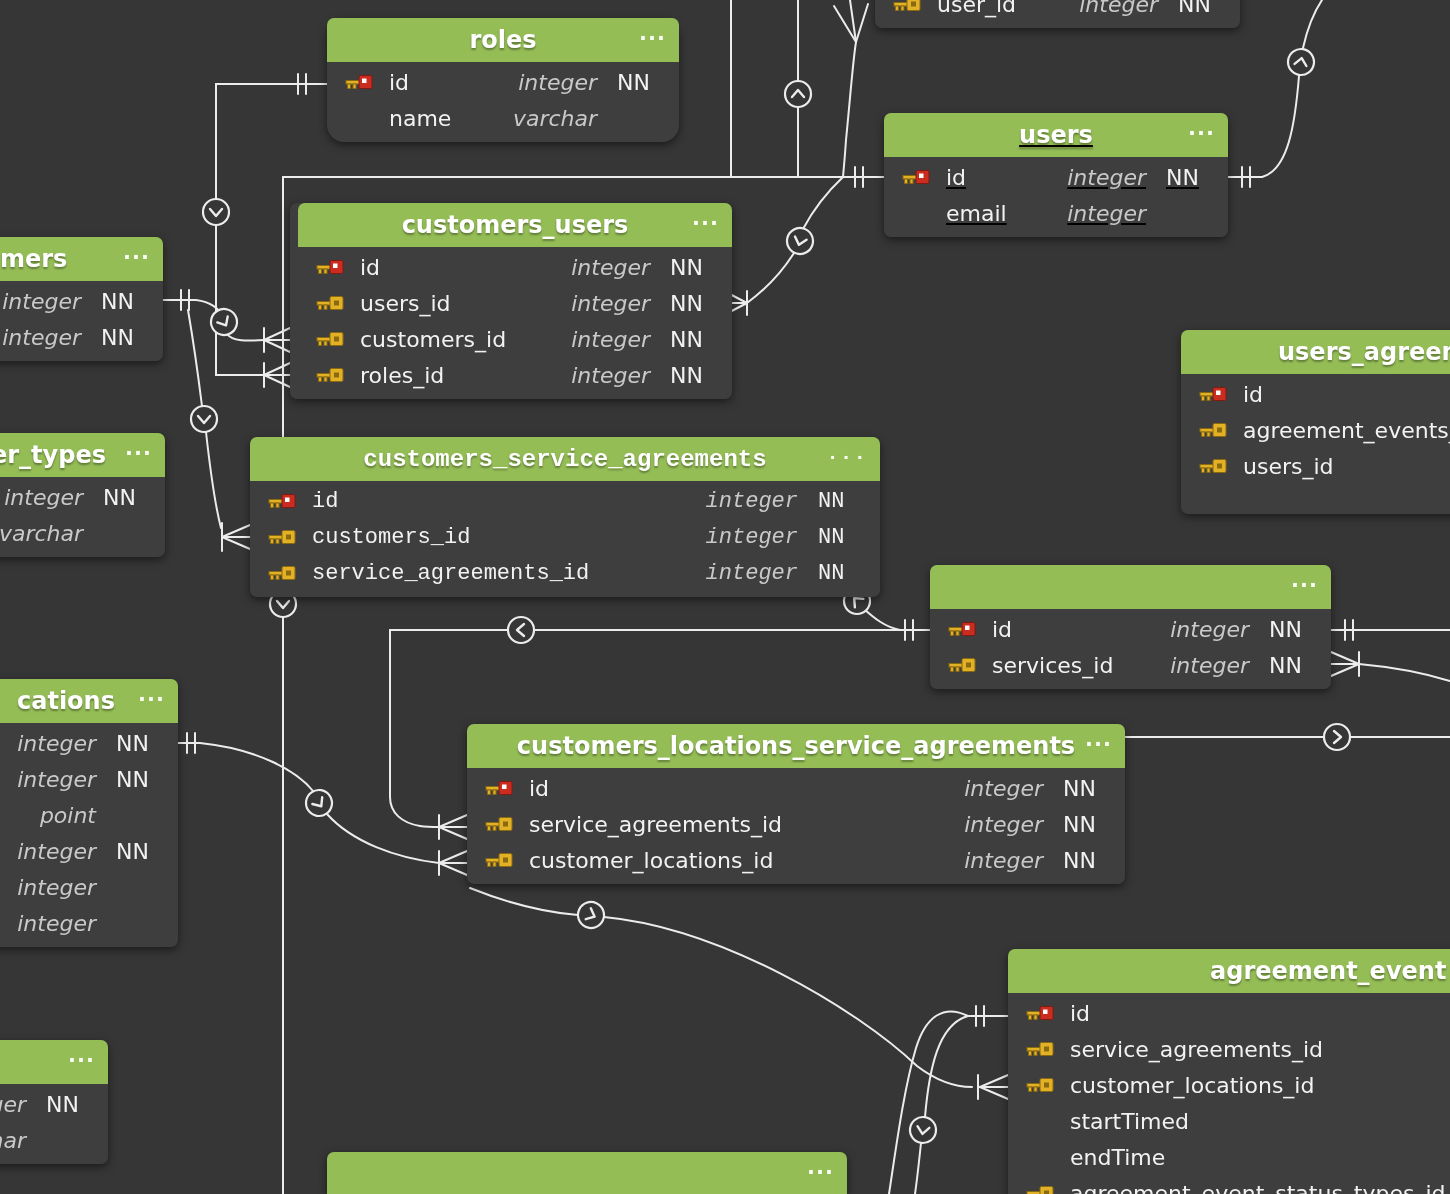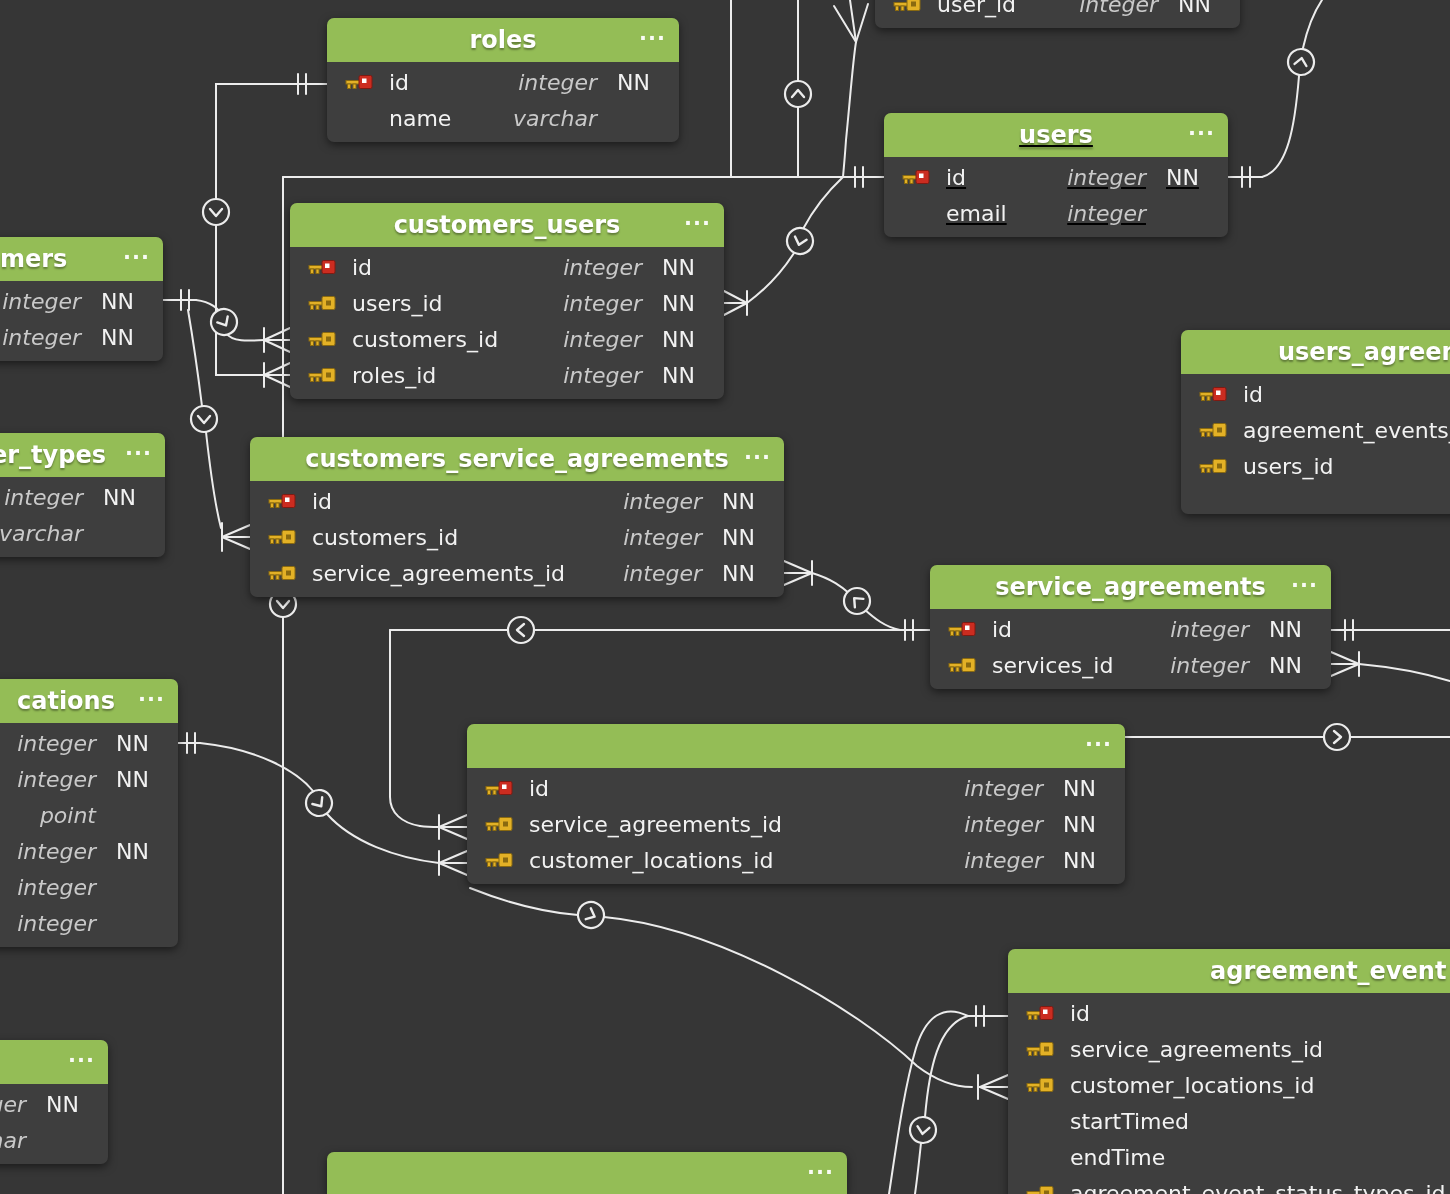--- a/index.html
+++ b/index.html
@@ -166,21 +166,21 @@
       </g>
       <g transform="translate(923,1130) rotate(8)">
         <circle r="13" fill="#363636" stroke="#ececec" stroke-width="2.2"></circle>
         <polyline points="-6,-3 0,4 6,-3" fill="none" stroke="#ececec" stroke-width="2.4" stroke-linecap="round" stroke-linejoin="round"></polyline>
       </g>
       <g transform="translate(1337,737)">
         <circle r="13" fill="#363636" stroke="#ececec" stroke-width="2.2"></circle>
         <polyline points="-3,-6 4,0 -3,6" fill="none" stroke="#ececec" stroke-width="2.4" stroke-linecap="round" stroke-linejoin="round"></polyline>
       </g>
     </svg>
-<div class="table" style="left: 327px; top: 18px; width: 352px;">
+<div class="table" style="left: 327px; top: 18px; width: 352px; border-radius: 17px;">
       <div class="t-header">
         <span class="t-title">roles</span>
         <span class="t-menu">···</span>
       </div>
       <div class="t-body">
         <div class="t-row">
           <span class="k-icon">
             <svg width="30" height="22" viewBox="0 0 30 22">
               <g stroke="#8a6a10" stroke-width="1">
                 <rect x="1" y="9.5" width="14" height="3.5" fill="#e3b126"></rect>
@@ -226,21 +226,21 @@
           <span class="c-nn">NN</span>
         </div>
         <div class="t-row">
           <span class="k-icon"></span>
           <span class="c-name">email</span>
           <span class="c-type">integer</span>
           <span class="c-nn"></span>
         </div>
       </div>
     </div>
-    <div class="table" style="left: 290px; top: 203px; width: 434px;">
+    <div class="table" style="left: 290px; top: 203px; width: 434px; padding-left: 8px;">
       <div class="t-header">
         <span class="t-title">customers_users</span>
         <span class="t-menu">···</span>
       </div>
       <div class="t-body">
         <div class="t-row">
           <span class="k-icon">
             <svg width="30" height="22" viewBox="0 0 30 22">
               <g stroke="#8a6a10" stroke-width="1">
                 <rect x="1" y="9.5" width="14" height="3.5" fill="#e3b126"></rect>
@@ -338,21 +338,21 @@
           <span class="c-nn">NN</span>
         </div>
         <div class="t-row">
           <span class="k-icon"></span>
           <span class="c-name"></span>
           <span class="c-type">varchar</span>
           <span class="c-nn"></span>
         </div>
       </div>
     </div>
-    <div class="table" style="left: 250px; top: 437px; width: 534px;">
+    <div class="table" style="left: 250px; top: 437px; width: 630px; font-family: Liberation Mono, monospace;">
       <div class="t-header">
         <span class="t-title">customers_service_agreements</span>
         <span class="t-menu">···</span>
       </div>
       <div class="t-body">
         <div class="t-row">
           <span class="k-icon">
             <svg width="30" height="22" viewBox="0 0 30 22">
               <g stroke="#8a6a10" stroke-width="1">
                 <rect x="1" y="9.5" width="14" height="3.5" fill="#e3b126"></rect>
@@ -451,21 +451,20 @@
             </svg>
           </span>
           <span class="c-name">users_id</span>
           <span class="c-type"></span>
           <span class="c-nn"></span>
         </div>
       </div>
     </div>
     <div class="table" style="left: 930px; top: 565px; width: 401px;">
       <div class="t-header">
-        <span class="t-title">service_agreements</span>
         <span class="t-menu">···</span>
       </div>
       <div class="t-body">
         <div class="t-row">
           <span class="k-icon">
             <svg width="30" height="22" viewBox="0 0 30 22">
               <g stroke="#8a6a10" stroke-width="1">
                 <rect x="1" y="9.5" width="14" height="3.5" fill="#e3b126"></rect>
                 <rect x="2.5" y="13" width="3" height="4.5" fill="#e3b126"></rect>
                 <rect x="8" y="13" width="3" height="4.5" fill="#e3b126"></rect>
@@ -535,20 +534,21 @@
         <div class="t-row">
           <span class="k-icon"></span>
           <span class="c-name"></span>
           <span class="c-type">integer</span>
           <span class="c-nn"></span>
         </div>
       </div>
     </div>
     <div class="table" style="left: 467px; top: 724px; width: 658px;">
       <div class="t-header">
+        <span class="t-title">customers_locations_service_agreements</span>
         <span class="t-menu">···</span>
       </div>
       <div class="t-body">
         <div class="t-row">
           <span class="k-icon">
             <svg width="30" height="22" viewBox="0 0 30 22">
               <g stroke="#8a6a10" stroke-width="1">
                 <rect x="1" y="9.5" width="14" height="3.5" fill="#e3b126"></rect>
                 <rect x="2.5" y="13" width="3" height="4.5" fill="#e3b126"></rect>
                 <rect x="8" y="13" width="3" height="4.5" fill="#e3b126"></rect>

